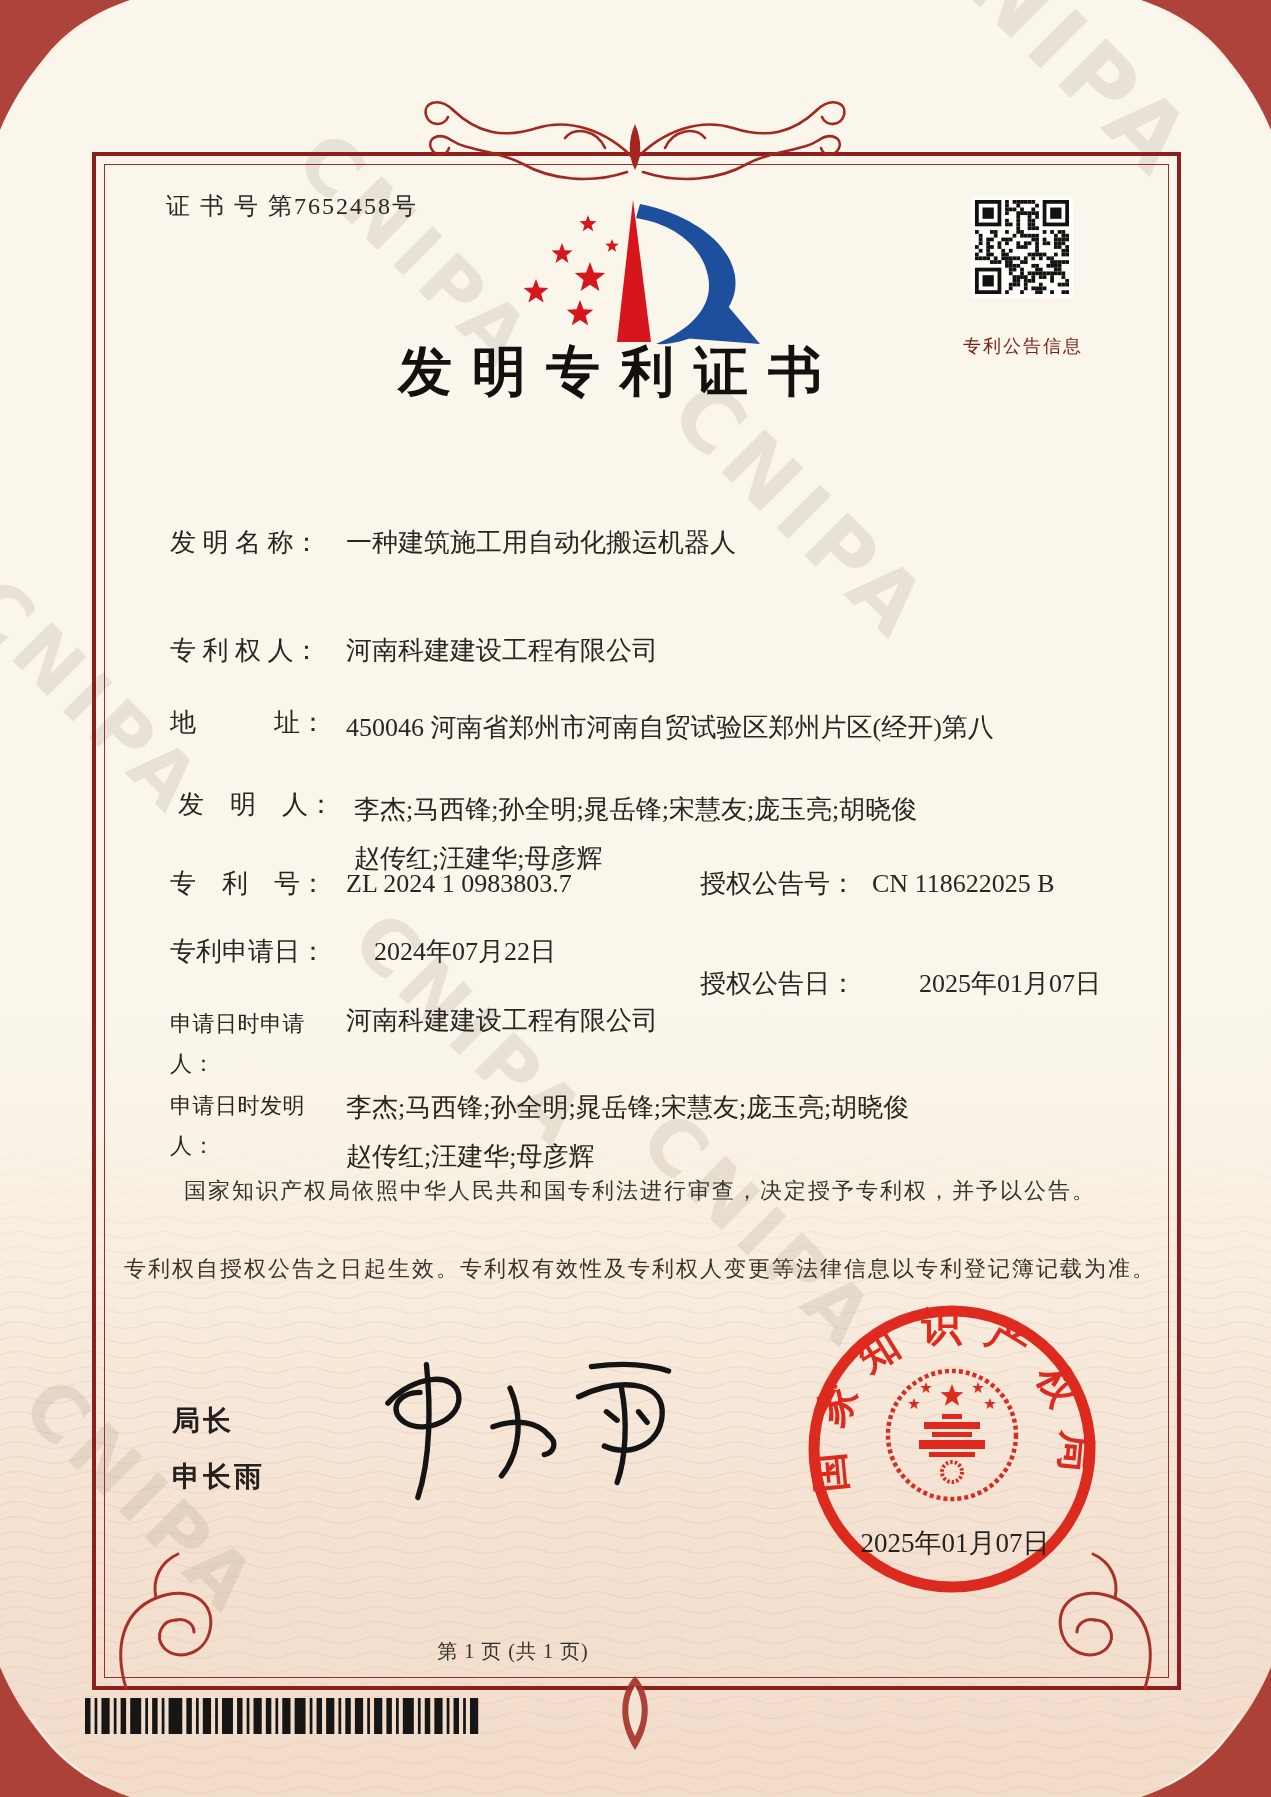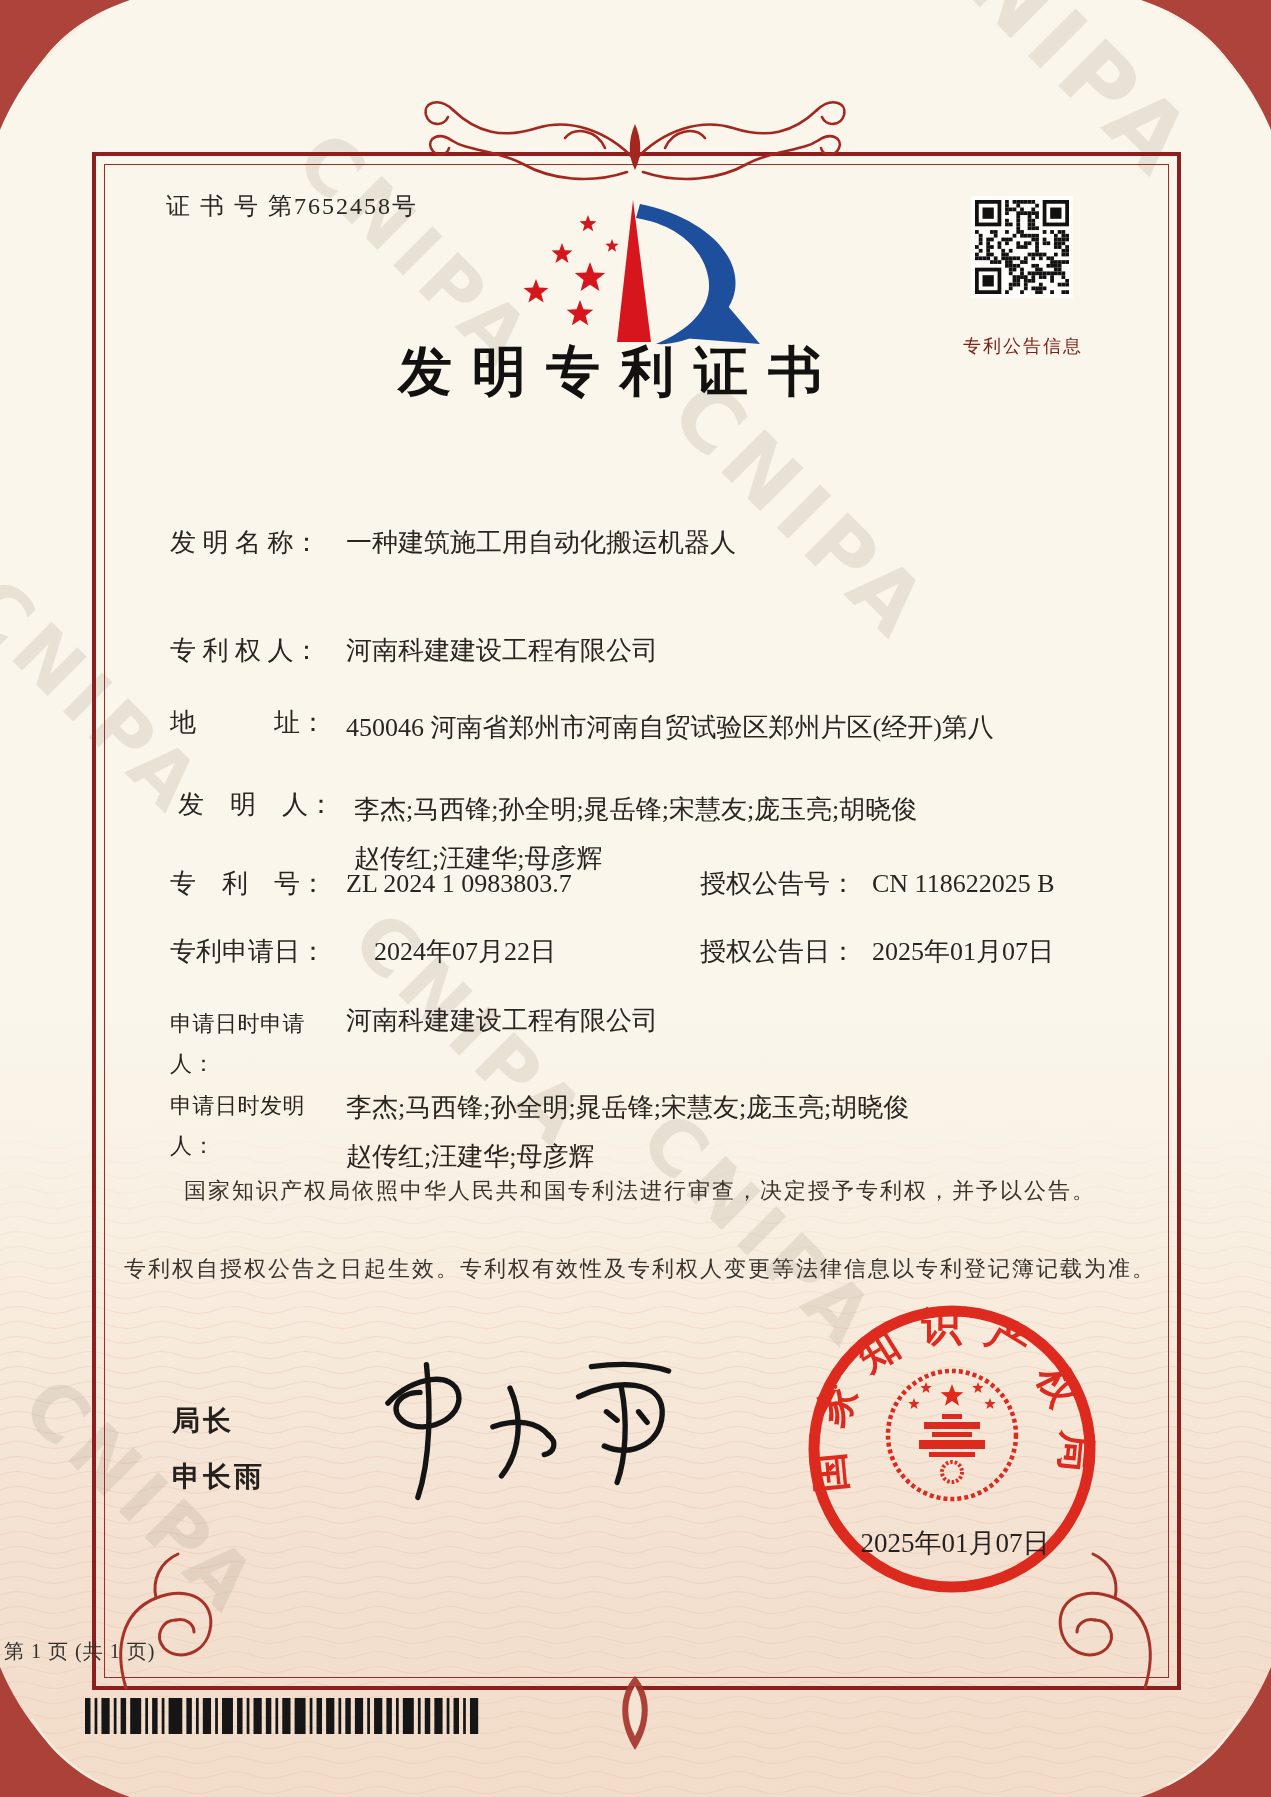--- a/index.html
+++ b/index.html
@@ -30,21 +30,21 @@
   .row{position:absolute;left:170px;display:flex;font-size:26px;line-height:40px;color:#2b2520;}
   .row .lab{width:176px;flex:none;}
   .row.wide .lab{width:176px;font-size:22px;letter-spacing:.5px;padding-top:3px;}
   .row.rcol{left:700px;}
   .row.rcol .lab{width:auto;margin-right:16px;}
   .row .val{white-space:nowrap;}
   .row .val.multi{line-height:49px;white-space:normal;width:820px;}
   .legal{position:absolute;left:96px;width:1088px;text-align:center;font-size:22px;
          letter-spacing:2px;color:#3a332c;}
   .chief{position:absolute;left:172px;font-size:28px;font-weight:600;letter-spacing:3px;color:#23201d;}
-  .footer{position:absolute;left:4px;top:1638px;width:1006px;font-size:20px;
+  .footer{position:absolute;left:10px;top:1638px;width:1006px;text-align:center;font-size:20px;
           letter-spacing:1px;color:#33302b;}
   .sig{position:absolute;left:360px;top:1356px;}
   .seal{position:absolute;left:795px;top:1292px;z-index:4;opacity:.96;}
   .barcode{position:absolute;left:85px;top:1698px;}
   .corner{position:absolute;z-index:2;}
   .flourish{position:absolute;left:420px;top:96px;z-index:2;}
   .floral{position:absolute;z-index:2;}
 </style>
 </head>
 <body>
@@ -445,21 +445,21 @@
     </div>
     <div class="row rcol" style="top:864px;">
       <div class="lab">授权公告号：</div>
       <div class="val">CN 118622025 B</div>
     </div>
 
     <div class="row" style="top:932px;gap:28px;">
       <div class="lab">专利申请日：</div>
       <div class="val">2024年07月22日</div>
     </div>
-    <div class="row rcol" style="top:932px;">
+    <div class="row rcol" style="top:964px;gap:47px;">
       <div class="lab">授权公告日：</div>
       <div class="val">2025年01月07日</div>
     </div>
 
     <div class="row wide" style="top:1001px;">
       <div class="lab">申请日时申请人：</div>
       <div class="val">河南科建建设工程有限公司</div>
     </div>
 
     <div class="row wide" style="top:1083px;">

